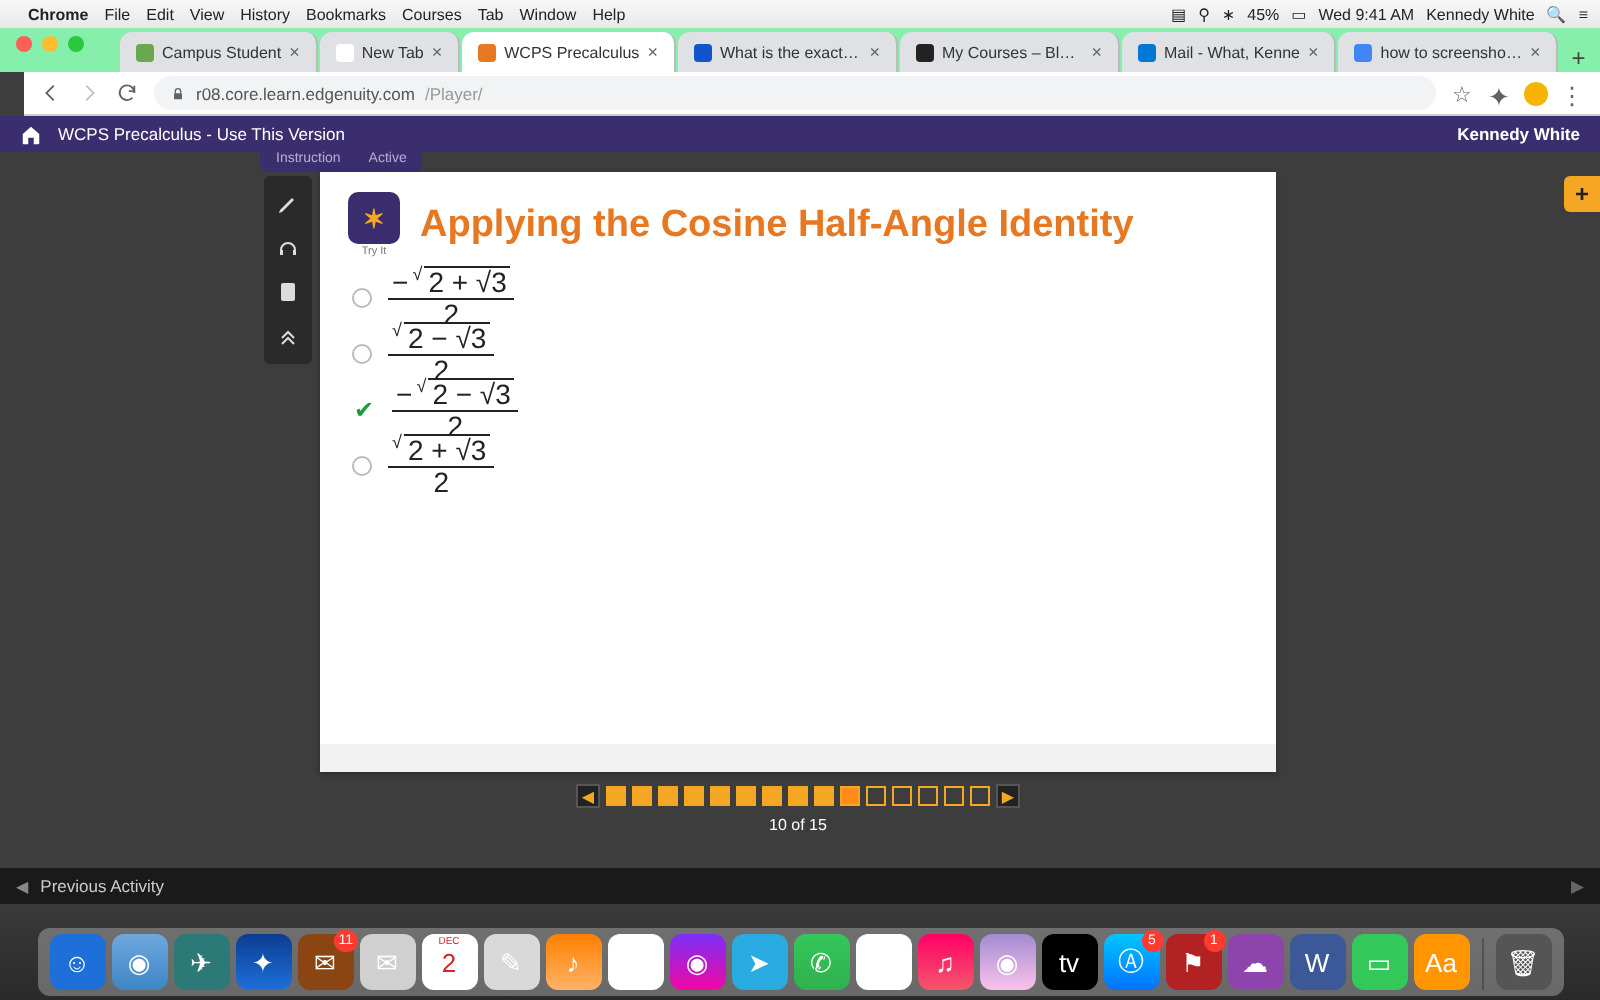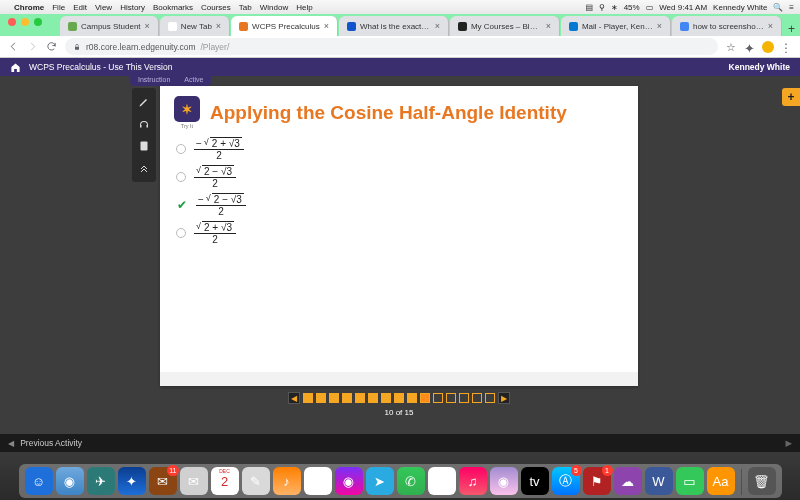--- a/index.html
+++ b/index.html
@@ -17,21 +17,21 @@
 .tl.red{background:#ff5f56}.tl.yel{background:#ffbd2e}.tl.grn{background:#27c93f}
 
 .tabstrip { display: flex; align-items: flex-end; height: 22px; padding-left: 60px; margin-top: -12px; }
 .tab { display: flex; align-items: center; gap: 4px; height: 20px; padding: 0 8px; font-size: 8px; color: #333; border-right: 1px solid #bbb; max-width: 110px; background:#dfe1e5; border-radius: 6px 6px 0 0; margin-right:1px; }
 .tab.active { background: #fff; }
 .tab .favicon { width: 9px; height: 9px; border-radius: 2px; flex-shrink:0; }
 .tab .ttl { white-space: nowrap; overflow: hidden; text-overflow: ellipsis; flex:1; }
 .tab .x { color:#666; font-size:9px; flex-shrink:0; }
 .tabplus { width:18px; text-align:center; color:#444; font-size:12px; }
 
-.addrbar { background: #fff; height: 22px; display: flex; align-items: center; gap: 8px; padding: 0 8px; border-bottom: 1px solid #ccc; }
+.addrbar { background: #fff; height: 22px; display: flex; align-items: center; gap: 8px; padding: 0 8px; border-bottom: 1px solid #ccc; margin-left: 12px; }
 .addrbar svg { width: 11px; height: 11px; fill:#5f6368; }
 .omnibox { flex:1; display:flex; align-items:center; gap:5px; background:#f1f3f4; border-radius:11px; height:17px; padding:0 8px; font-size:8.5px; color:#555; }
 .omnibox .lock { width:8px; height:8px; }
 .ext-icons { display:flex; gap:6px; align-items:center; }
 .ext-icons span{width:12px;height:12px;border-radius:50%;display:inline-block}
 
 
 .coursebar { background:#3b2e6e; height:18px; display:flex; align-items:center; color:#fff; font-size:8.5px; padding:0 10px; }
 .coursebar .home{width:11px;height:11px;margin-right:8px}
 .coursebar .user{margin-left:auto;font-weight:600}
@@ -58,21 +58,21 @@
 .tryit .sym{color:#f5a623;font-size:13px;font-weight:bold;line-height:1}
 .tryit-label{font-size:5.5px;color:#777;text-align:center;margin-top:1px}
 .lesson-title{ color:#e87722; font-size:19px; font-weight:700; }
 
 .qtext{ font-size:10px; color:#222; padding:2px 16px 8px 16px; }
 
 .choices{ padding:0 16px; }
 .choice{ display:flex; align-items:center; gap:8px; height:28px; }
 .radio{ width:10px;height:10px;border:1px solid #bbb;border-radius:50%; flex-shrink:0}
 .check{ color:#1a9c3f; font-size:12px; width:12px; text-align:center; flex-shrink:0}
-.frac { font-size:10px; color:#222; text-align:center; display:inline-block; line-height:1.1;}
+.frac { font-size:14px; color:#222; text-align:center; display:inline-block; line-height:1.1;}
 .frac .num{ border-bottom:1px solid #222; padding:0 2px; white-space:nowrap;}
 .frac .den{ padding-top:1px;}
 .sqrt{ position:relative; padding-left:6px; }
 .sqrt::before{content:"√"; position:absolute; left:0; top:0; font-size:9px;}
 .sqrt .rad{ border-top:1px solid #222; padding:0 2px; display:inline-block;}
 .neg{margin-right:2px}
 
 .card-foot{ position:absolute; bottom:0; left:0; right:0; height:14px; background:#f2f2f2;}
 
 
@@ -151,21 +151,21 @@
         <span class="ttl">What is the exact va</span>
         <span class="x">×</span>
       </div>
       <div class="tab">
         <span class="favicon" style="background:#222222"></span>
         <span class="ttl">My Courses – Blackb</span>
         <span class="x">×</span>
       </div>
       <div class="tab">
         <span class="favicon" style="background:#0078d4"></span>
-        <span class="ttl">Mail - Player, Kenne</span>
+        <span class="ttl">Mail - What, Kenne</span>
         <span class="x">×</span>
       </div>
       <div class="tab">
         <span class="favicon" style="background:#4285f4"></span>
         <span class="ttl">how to screenshot o</span>
         <span class="x">×</span>
       </div>
       <div class="tabplus">+</div>
     </div>
 </div>

